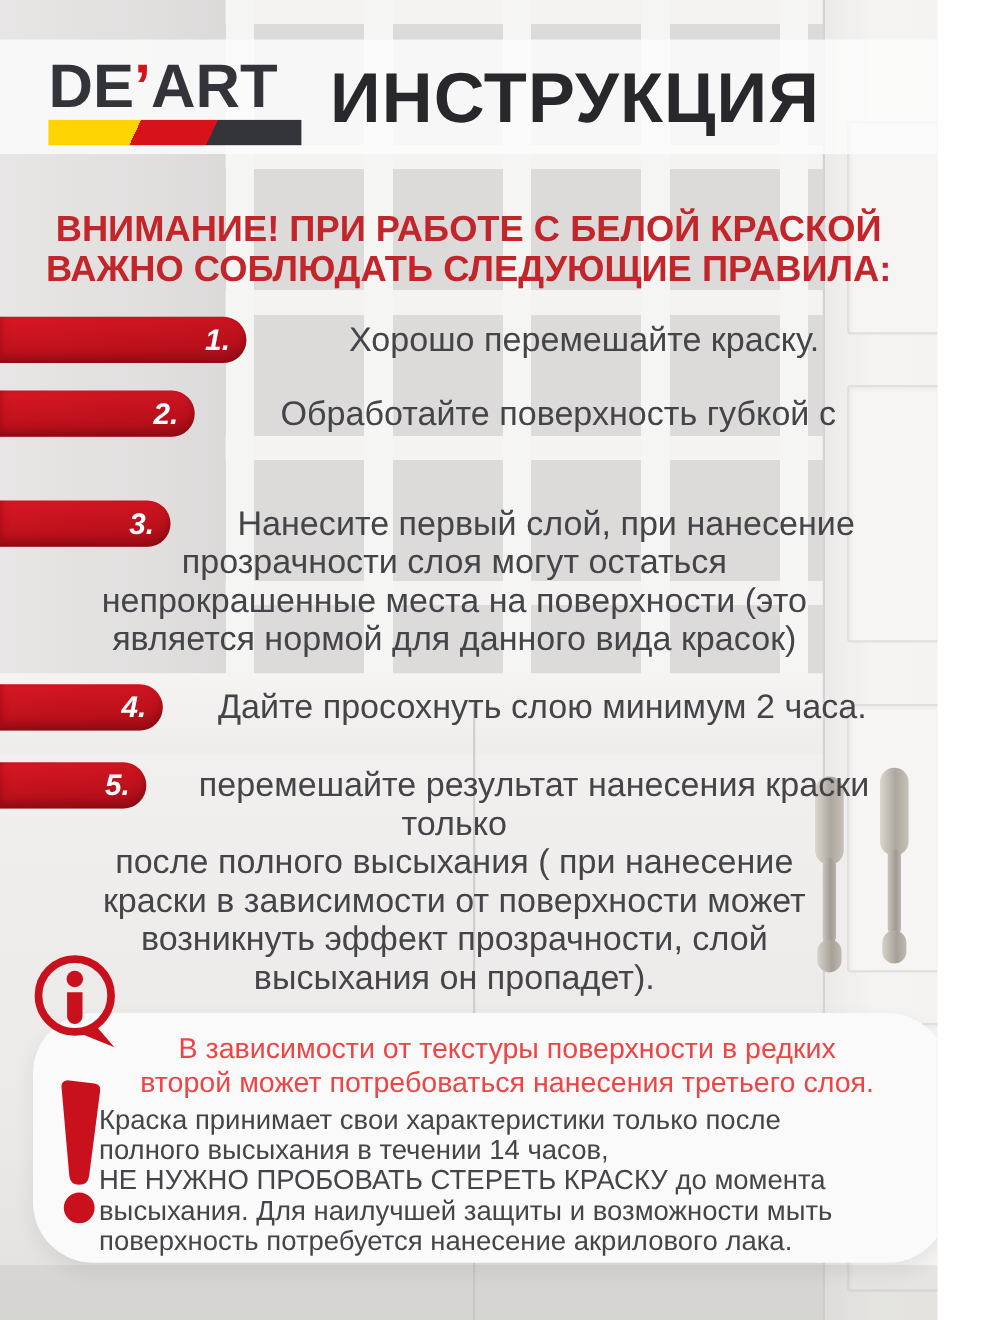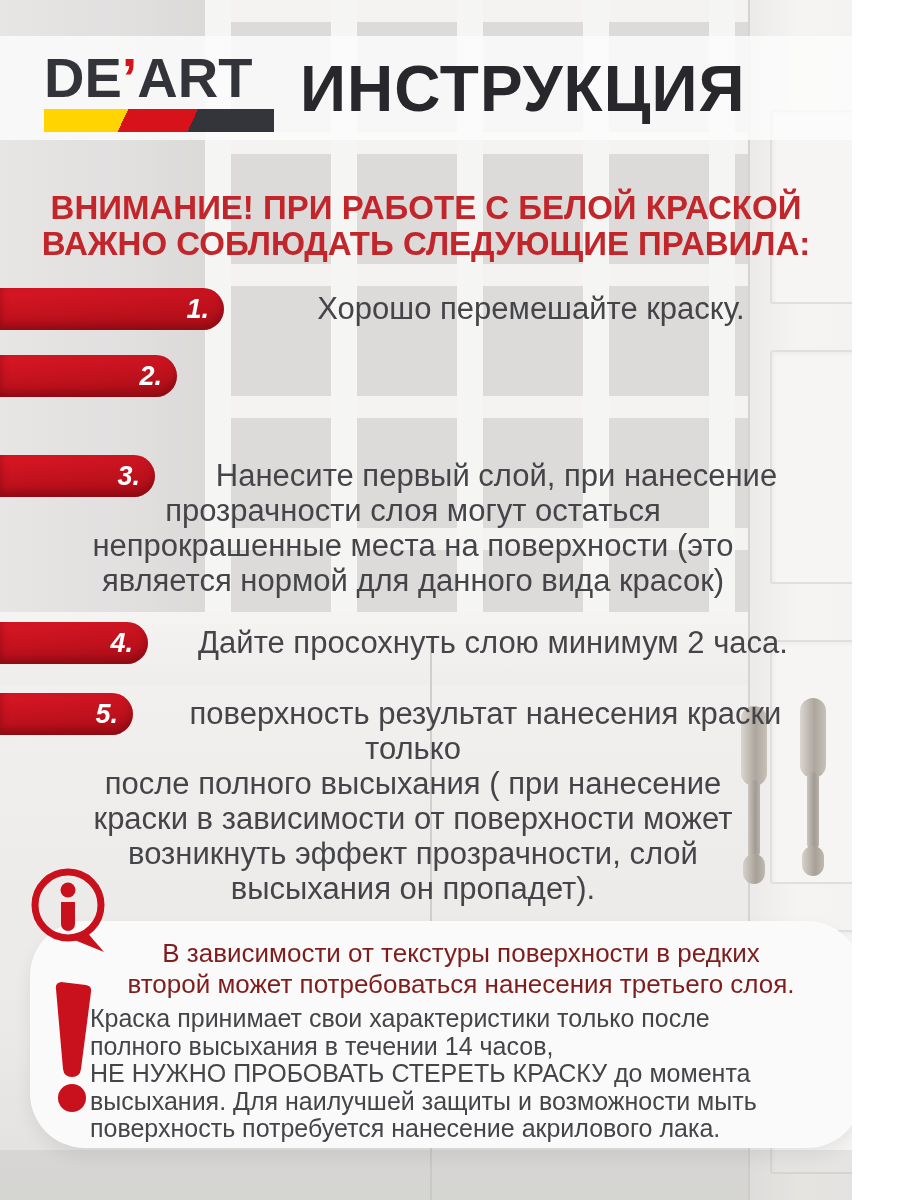--- a/index.html
+++ b/index.html
@@ -64,21 +64,21 @@
     box-shadow:inset 0 -5px 8px rgba(90,5,10,.45);
     display:flex; align-items:center; justify-content:flex-end;
     padding-right:15px; box-sizing:border-box;}
   .s1 .ribbon{width:224px;} .s2 .ribbon{width:177px;} .s3 .ribbon{width:155px;}
   .s4 .ribbon{width:148px;} .s5 .ribbon{width:133px;}
   .num{color:#ffffff; font-size:27px; font-weight:bold; font-style:italic; line-height:1;}
   
   .panel{position:absolute; left:30px; top:921px; width:832px; height:227px; z-index:2;
     background:#fbfafa; border-radius:55px; box-shadow:0 8px 18px rgba(0,0,0,.07);}
   .note1{position:absolute; left:70px; right:40px; top:17px;
-    text-align:center; font-size:26px; line-height:31px; color:#7f1d1d;}
+    text-align:center; font-size:26px; line-height:31px; color:#ef4444;}
   .note2{position:absolute; left:60px; right:20px; top:84px;
     font-size:25px; line-height:27.5px; color:#454549;}
   .info-icon{position:absolute; left:28px; top:866px; z-index:3;}
   .excl-icon{position:absolute; left:50px; top:981px; z-index:3;}
 </style>
 </head>
 <body>
 
 <div class="page">
 
@@ -126,20 +126,21 @@
     <span class="ribbon">
         <i class="num">1.</i>
       </span>
     <div class="ln">Хорошо перемешайте краску.</div>
   </div>
 
   <div class="step s2">
     <span class="ribbon">
         <i class="num">2.</i>
       </span>
+    <div class="ln">Обработайте поверхность губкой с</div>
   </div>
 
   <div class="step s3">
     <span class="ribbon">
         <i class="num">3.</i>
       </span>
     <div class="ln">Нанесите первый слой, при нанесение</div>
     <div class="ln">прозрачности слоя могут остаться</div>
     <div class="ln">непрокрашенные места на поверхности (это</div>
     <div class="ln">является нормой для данного вида красок)</div>
@@ -149,21 +150,21 @@
     <span class="ribbon">
         <i class="num">4.</i>
       </span>
     <div class="ln">Дайте просохнуть слою минимум 2 часа.</div>
   </div>
 
   <div class="step s5">
     <span class="ribbon">
         <i class="num">5.</i>
       </span>
-    <div class="ln">поверхность результат нанесения краски только</div>
+    <div class="ln">перемешайте результат нанесения краски только</div>
     <div class="ln">после полного высыхания ( при нанесение</div>
     <div class="ln">краски в зависимости от поверхности может</div>
     <div class="ln">возникнуть эффект прозрачности, слой</div>
     <div class="ln">высыхания он пропадет).</div>
   </div>
 
   <svg class="info-icon" width="88" height="94" viewBox="0 0 88 94">
     <circle cx="40" cy="39" r="33" fill="none" stroke="#c8111c" stroke-width="7"></circle>
     <path d="M57 64 L76 86 L44 73 Z" fill="#c8111c"></path>
     <circle cx="40" cy="24" r="7.5" fill="#c8111c"></circle>

